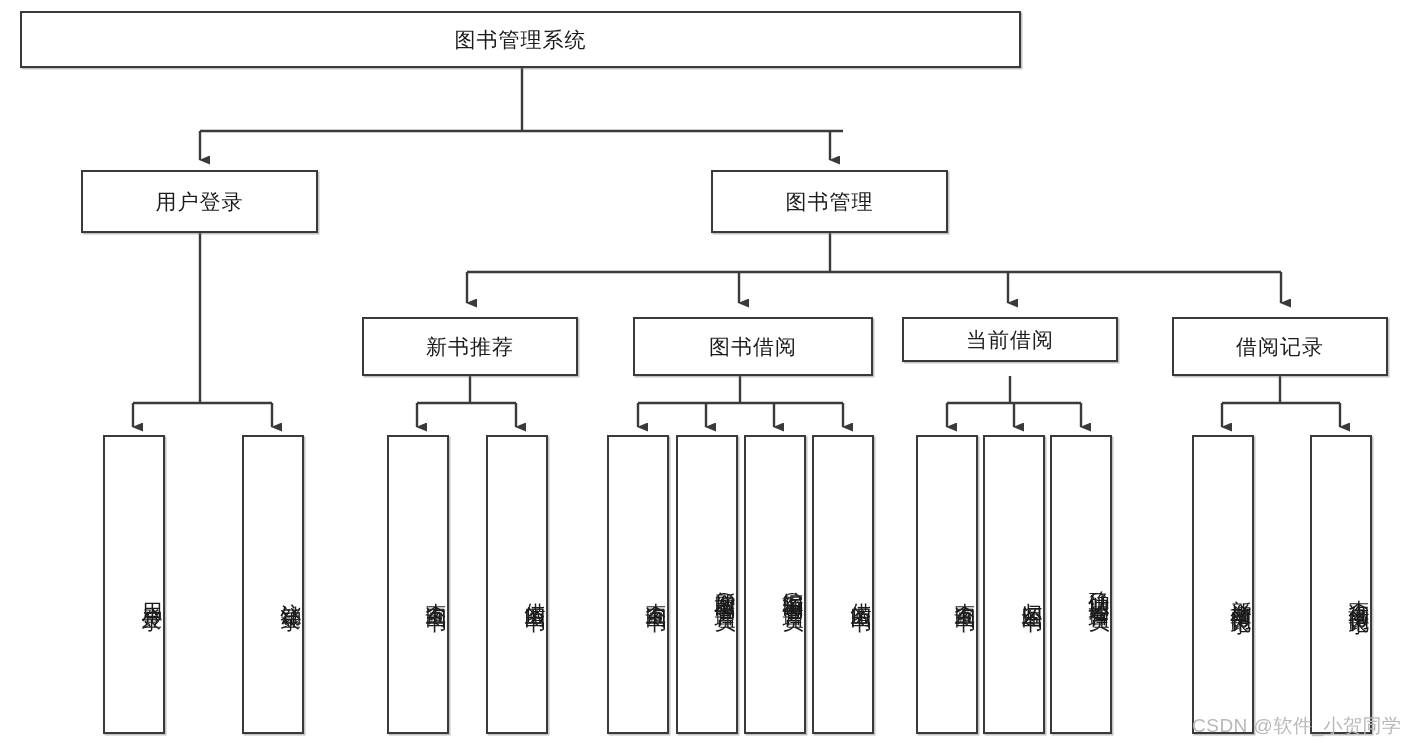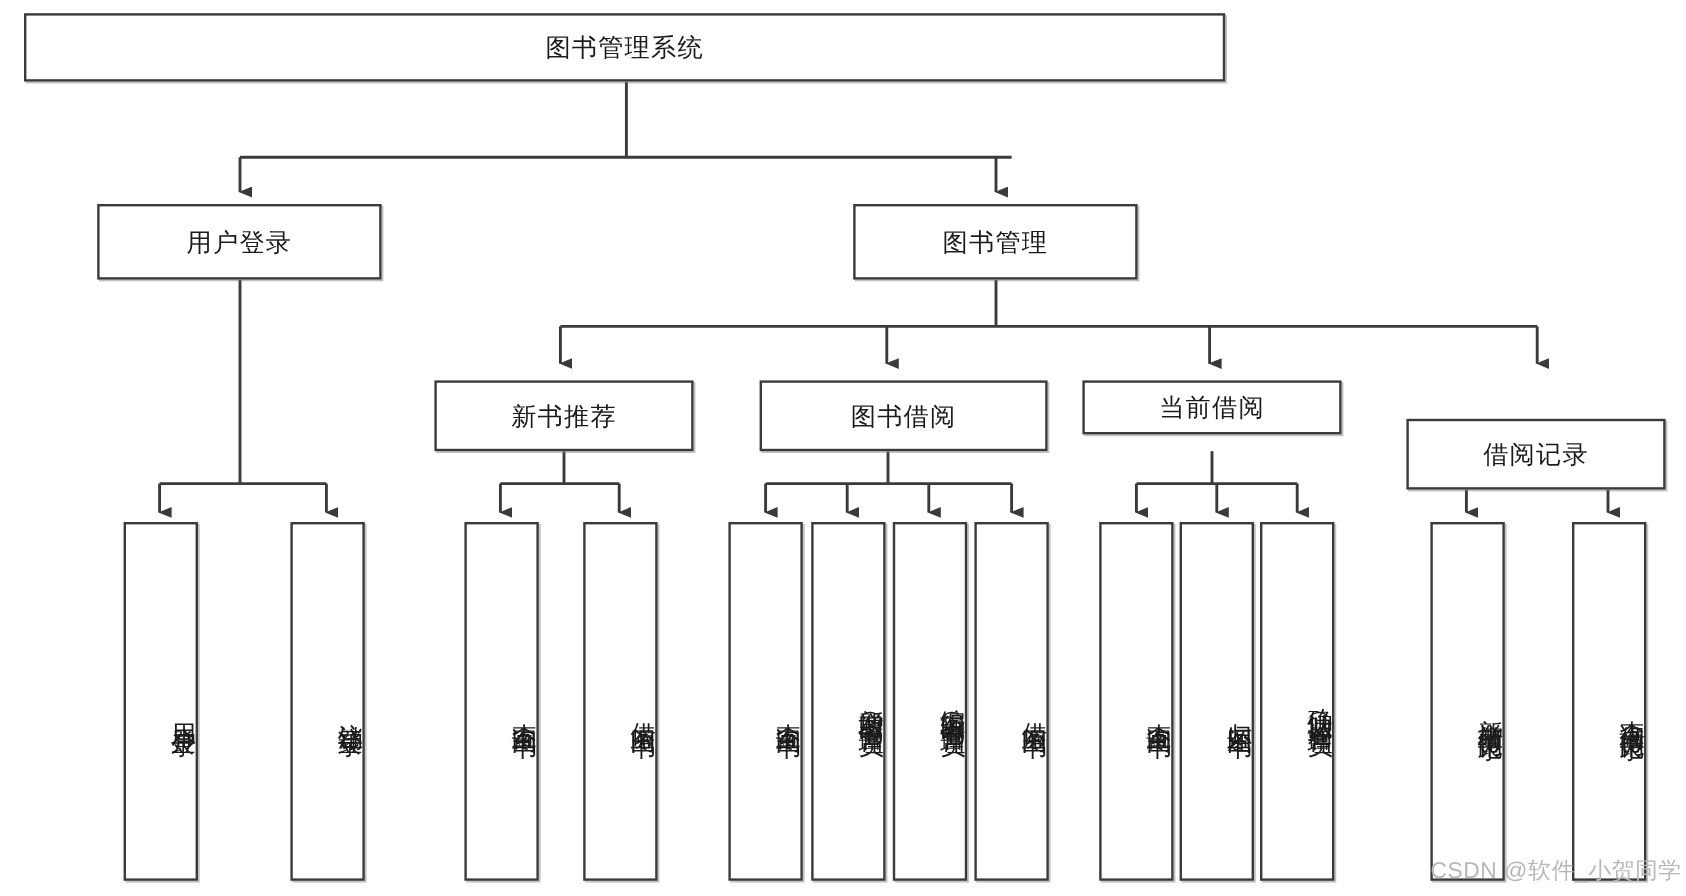--- a/index.html
+++ b/index.html
@@ -118,21 +118,21 @@
   </svg>
 
   <div class="node horizontal" style="left:20px; top:11px; width:1001px; height:57px;">图书管理系统</div>
 
   <div class="node horizontal" style="left:81px; top:170px; width:237px; height:63px;">用户登录</div>
   <div class="node horizontal" style="left:711px; top:170px; width:237px; height:63px;">图书管理</div>
 
   <div class="node horizontal" style="left:362px; top:317px; width:216px; height:59px;font-family:Liberation Mono, monospace;">新书推荐</div>
   <div class="node horizontal" style="left:604px; top:317px; width:240px; height:59px;margin-left:29px;">图书借阅</div>
   <div class="node horizontal" style="left:902px; top:317px; width:216px; height:45px;">当前借阅</div>
-  <div class="node horizontal" style="left:1172px; top:317px; width:216px; height:59px;margin-top:32px;">借阅记录</div>
+  <div class="node horizontal" style="left:1172px; top:317px; width:216px; height:59px;">借阅记录</div>
 
   <div class="node vertical" style="left:103px; top:435px; width:62px; height:299px;">用户登录</div>
   <div class="node vertical" style="left:242px; top:435px; width:62px; height:299px;">注销登录</div>
 
   <div class="node vertical" style="left:387px; top:435px; width:62px; height:299px;">查询图书</div>
   <div class="node vertical" style="left:486px; top:435px; width:62px; height:299px;">借阅图书</div>
 
   <div class="node vertical" style="left:607px; top:435px; width:62px; height:299px;">查询图书</div>
   <div class="node vertical tall-text" style="left:676px; top:435px; width:62px; height:299px;">新增图书（管理员）</div>
   <div class="node vertical tall-text" style="left:744px; top:435px; width:62px; height:299px;">编辑图书（管理员）</div>

